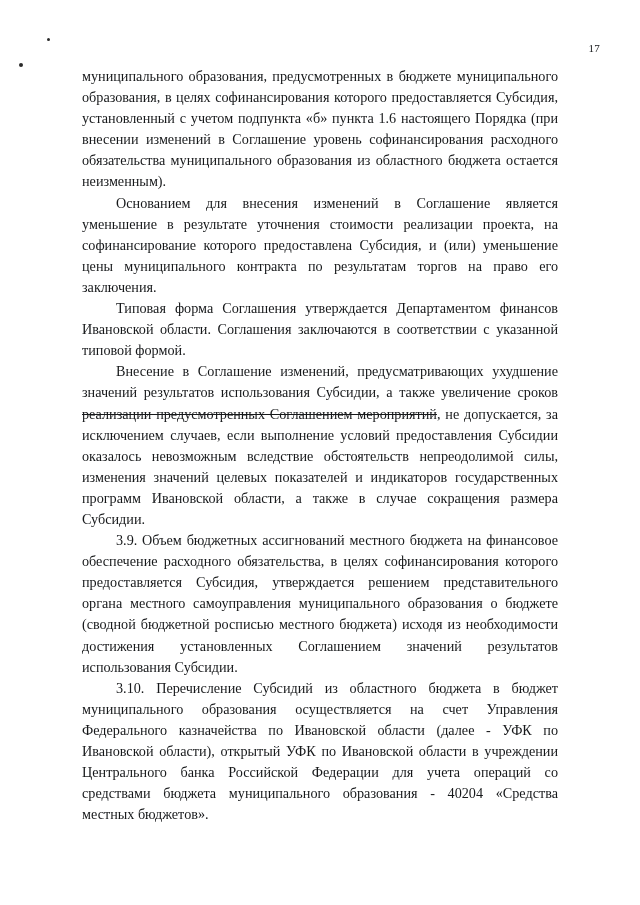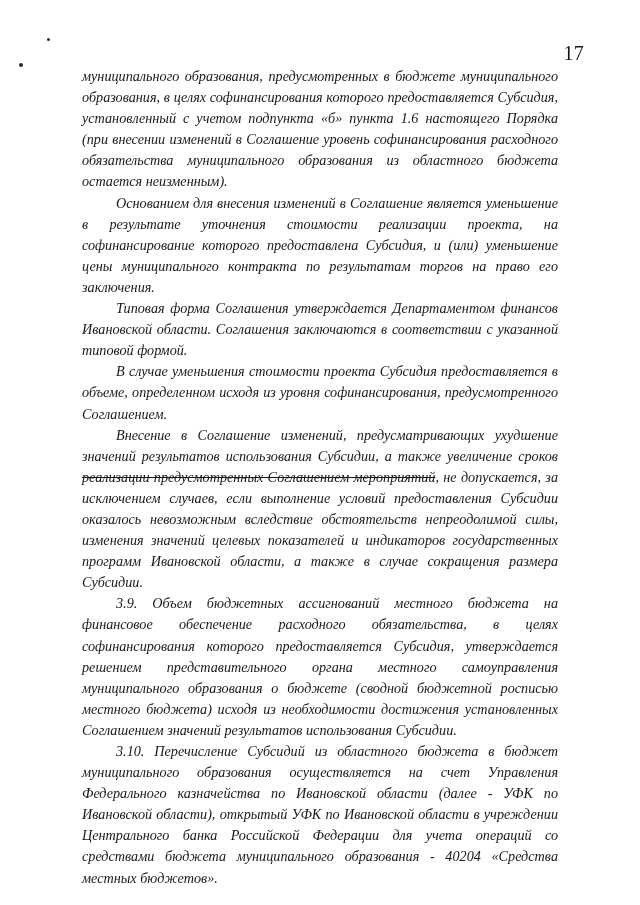--- a/index.html
+++ b/index.html
@@ -24,39 +24,38 @@
   .speck {
     position: absolute;
     background: #2a2a2a;
     border-radius: 50%;
   }
   .speck-a { left: 47px; top: 38px; width: 3px; height: 3px; }
   .speck-b { left: 19px; top: 63px; width: 4px; height: 4px; }
   .page-number {
     position: absolute;
     top: 43px;
-    right: 56px;
-    font-size: 20px;
+    right: 40px;
+    font-size: 11px;
     line-height: 1;
     letter-spacing: .3px;
   }
   .body-text {
     position: absolute;
     left: 82px;
     top: 66px;
     width: 476px;
     font-size: 14.2px;
     line-height: 21.1px;
     text-align: justify;
     text-justify: inter-word;
   }
   .body-text p {
     margin: 0;
     text-indent: 34px;
-    font-style: italic;
   }
   .body-text p.noindent {
     text-indent: 0;
   }
   .body-text p.strike-piece {
     text-indent: 34px;
   }
   .struck {
     text-decoration: line-through;
     text-decoration-thickness: 1px;
@@ -69,20 +68,19 @@
 
   <div class="speck speck-a"></div>
   <div class="speck speck-b"></div>
 
   <div class="page-number">17</div>
 
   <div class="body-text">
     <p class="noindent">муниципального образования, предусмотренных в бюджете муниципального образования, в целях софинансирования которого предоставляется Субсидия, установленный с учетом подпункта «б» пункта 1.6 настоящего Порядка (при внесении изменений в Соглашение уровень софинансирования расходного обязательства муниципального образования из областного бюджета остается неизменным).</p>
     <p>Основанием для внесения изменений в Соглашение является уменьшение в результате уточнения стоимости реализации проекта, на софинансирование которого предоставлена Субсидия, и (или) уменьшение цены муниципального контракта по результатам торгов на право его заключения.</p>
     <p>Типовая форма Соглашения утверждается Департаментом финансов Ивановской области. Соглашения заключаются в соответствии с указанной типовой формой.</p>
-    <p>В случае уменьшения стоимости проекта Субсидия предоставляется в объеме, определенном исходя из уровня софинансирования, предусмотренного Соглашением.</p>
     <p class="strike-piece"><span>Внесение в Соглашение изменений, предусматривающих ухудшение значений результатов использования Субсидии, а также увеличение сроков </span><span class="struck">реализации предусмотренных Соглашением мероприятий</span><span>, не допускается, за исключением случаев, если выполнение условий предоставления Субсидии оказалось невозможным вследствие обстоятельств непреодолимой силы, изменения значений целевых показателей и индикаторов государственных программ Ивановской области, а также в случае сокращения размера Субсидии.</span></p>
     <p>3.9. Объем бюджетных ассигнований местного бюджета на финансовое обеспечение расходного обязательства, в целях софинансирования которого предоставляется Субсидия, утверждается решением представительного органа местного самоуправления муниципального образования о бюджете (сводной бюджетной росписью местного бюджета) исходя из необходимости достижения установленных Соглашением значений результатов использования Субсидии.</p>
     <p>3.10. Перечисление Субсидий из областного бюджета в бюджет муниципального образования осуществляется на счет Управления Федерального казначейства по Ивановской области (далее - УФК по Ивановской области), открытый УФК по Ивановской области в учреждении Центрального банка Российской Федерации для учета операций со средствами бюджета муниципального образования - 40204 «Средства местных бюджетов».</p>
 
   </div>
 
 </div>
 
 </body></html>

